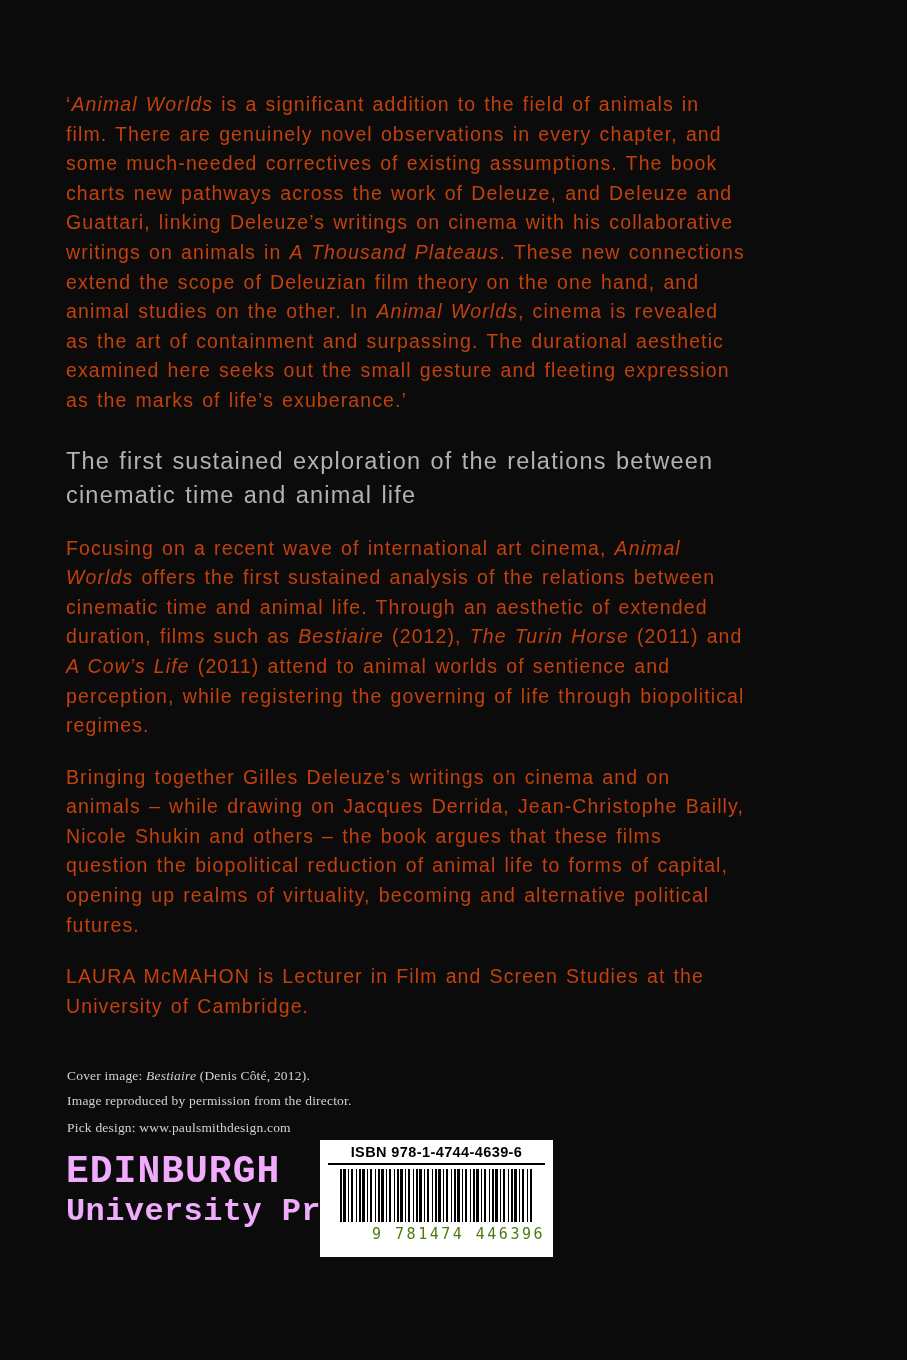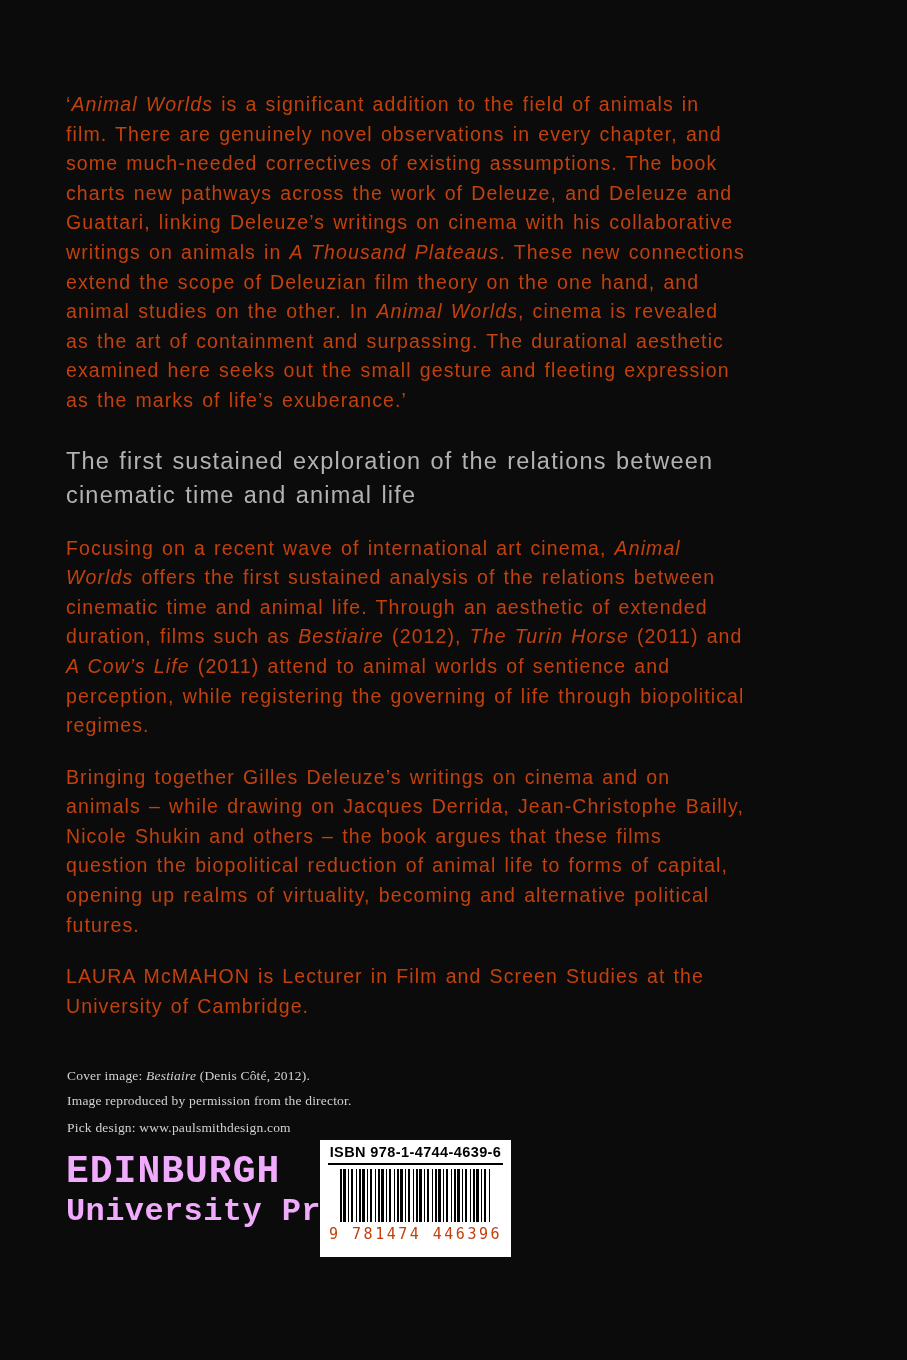--- a/index.html
+++ b/index.html
@@ -58,21 +58,21 @@
     font-size: 38px; font-weight: 700; letter-spacing: 1px; line-height: 1.05;
   }
   .pub-line2 {
     font-size: 32px; font-weight: 700; letter-spacing: 0.4px; line-height: 1.1; margin-top: 2px;
   }
   .pub-site {
     font-size: 17.5px; font-weight: 700; letter-spacing: 0.3px; margin-top: 13px;
   }
   .barcode-box {
     position: absolute; left: 320px; top: 1140px;
-    width: 191px; height: 117px;
+    width: 233px; height: 117px;
     background: #ffffff;
     box-sizing: border-box;
     padding: 4px 8px 3px;
   }
   .isbn-label {
     font-size: 14.5px; font-weight: 700; color: #000;
     text-align: center; letter-spacing: 0.4px;
     padding-bottom: 3px;
     border-bottom: 2px solid #000;
   }
@@ -81,22 +81,22 @@
     margin: 4px 12px 0;
     background: repeating-linear-gradient(90deg,
       #000 0 2px,  #fff 2px 3px,
       #000 3px 6px, #fff 6px 8px,
       #000 8px 9px, #fff 9px 11px,
       #000 11px 13px, #fff 13px 16px,
       #000 16px 17px, #fff 17px 19px);
   }
   .barcode-number {
     font-family: "DejaVu Sans Mono", monospace;
-    font-size: 15px; color: #c2410c;
-    text-align: center; letter-spacing: 2.5px;
+    font-size: 15px; color: #4d7c0f;
+    text-align: right; letter-spacing: 2.5px;
     padding-top: 3px;
   }
 </style>
 </head>
 <body>
 
 <div class="page">
 
   <div class="content">
 

